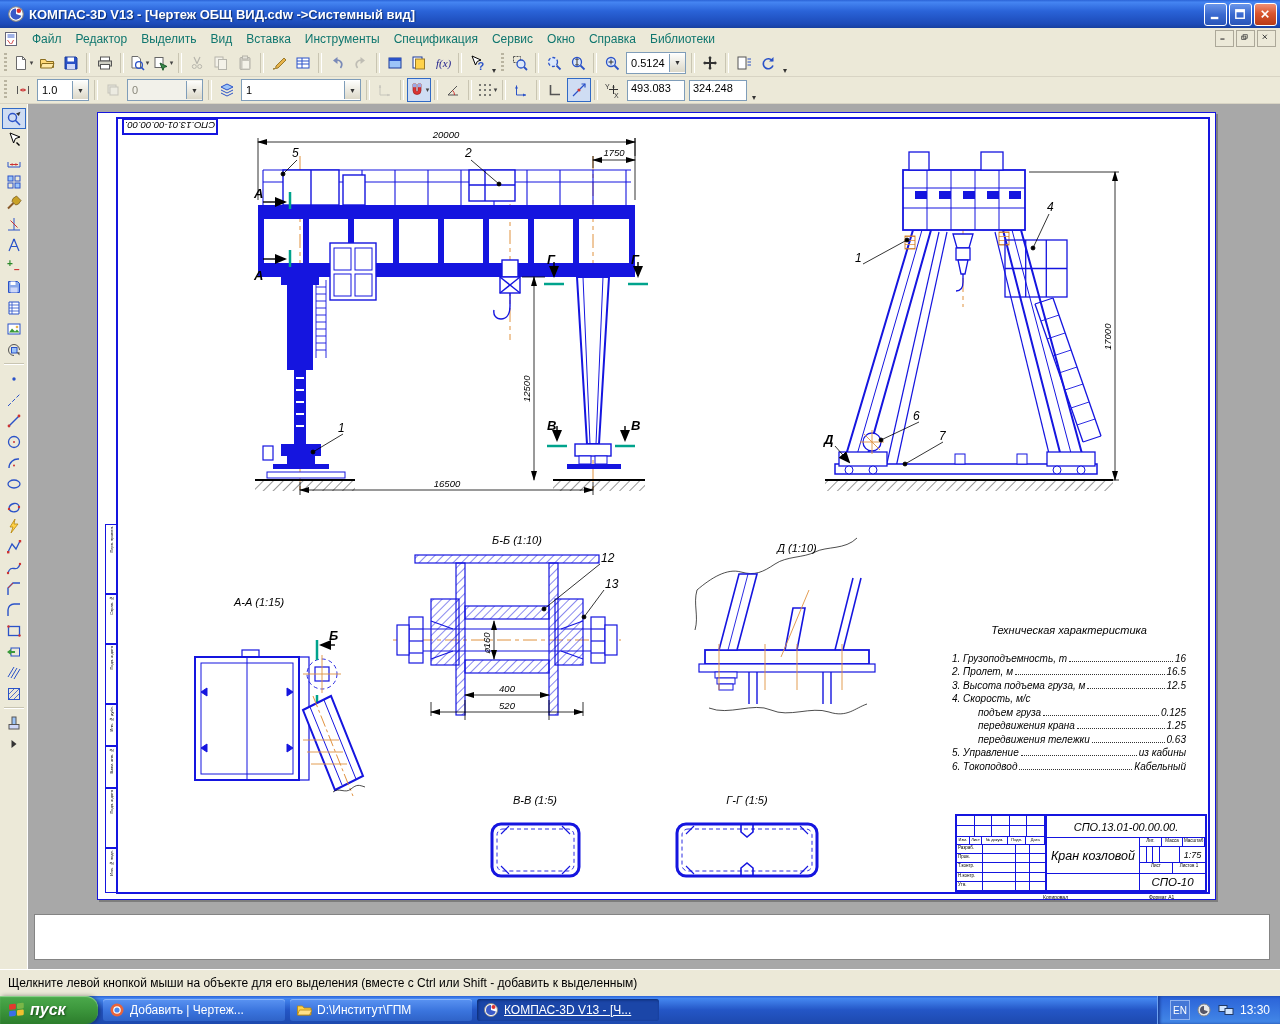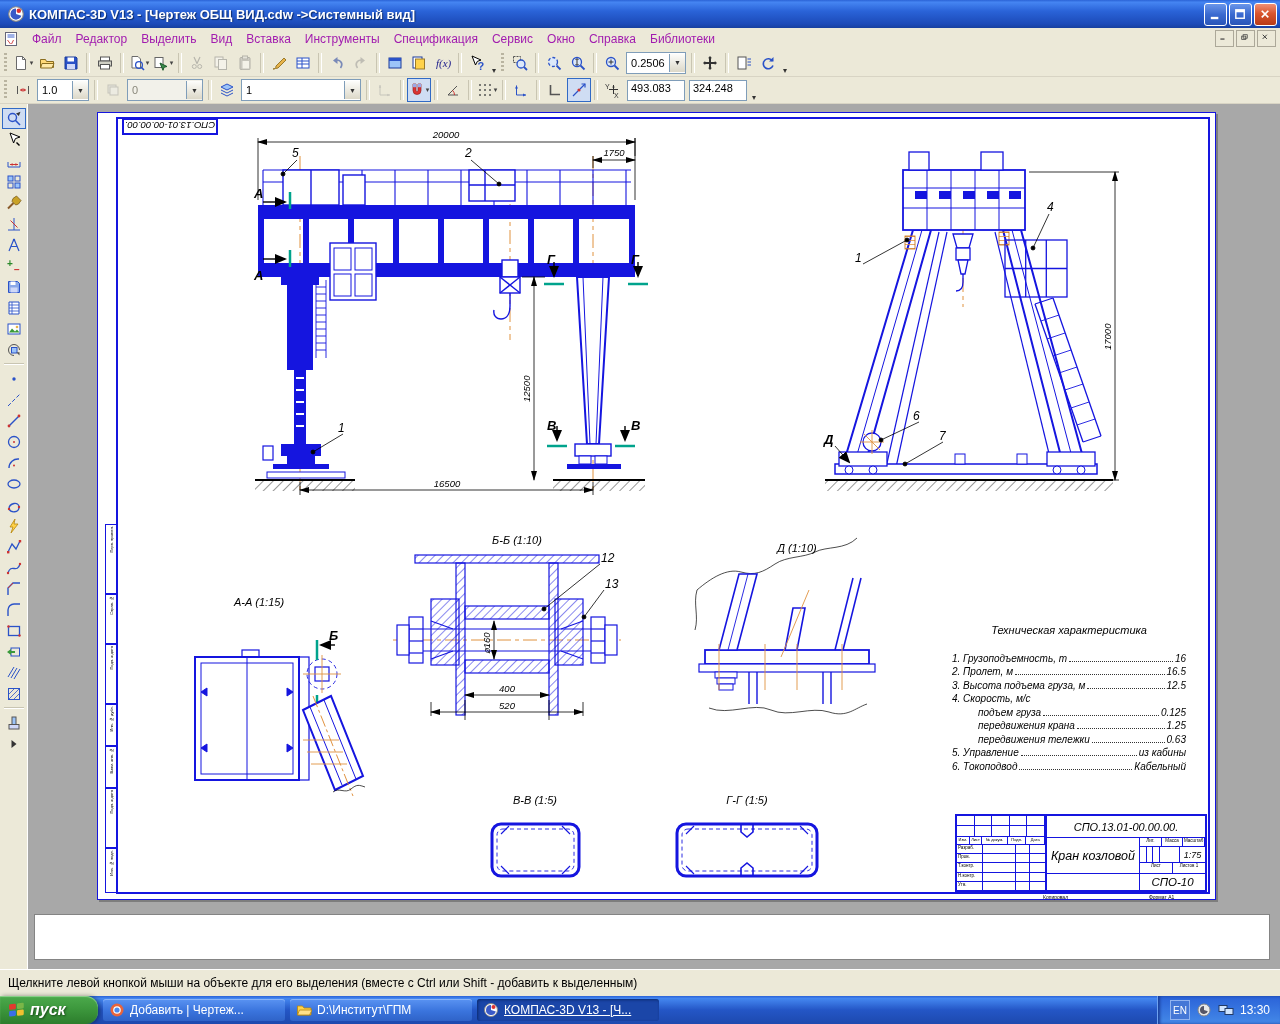--- a/index.html
+++ b/index.html
@@ -14,21 +14,21 @@
   .titlebar .ttext{color:#fff;font-weight:bold;font-size:13px;
     text-shadow:1px 1px 1px #0a2a6a;flex:1;white-space:nowrap;overflow:hidden;}
   .winbtn{width:21px;height:21px;margin-left:2px;border-radius:3px;border:1px solid #fff;
     background:linear-gradient(180deg,#6a96ea,#3a6ad0 50%,#2a55b8);display:flex;align-items:center;justify-content:center;}
   .winbtn.close{background:linear-gradient(180deg,#ef9075,#d9552e 45%,#b83a16);}
   .winbtn svg{width:15px;height:15px;}
   
   .menubar{position:absolute;left:0;top:28px;right:0;height:21px;background:#ECE9D8;
     display:flex;align-items:center;font-size:12px;border-bottom:1px solid #d8d4c4;}
   .menubar .childicon{width:16px;height:16px;margin:0 6px 0 3px;}
-  .menubar .mitem{padding:2px 7px;color:#a21caf;cursor:default;}
+  .menubar .mitem{padding:2px 7px;color:#0f766e;cursor:default;}
   .childctrl{margin-left:auto;display:flex;padding-right:4px;}
   .childctrl span{width:17px;height:15px;display:flex;align-items:center;justify-content:center;border:1px solid #aca899;background:#ECE9D8;margin-left:2px;}
   .childctrl svg{width:11px;height:11px;}
   
   .toolbar{position:absolute;left:0;right:0;background:#ECE9D8;display:flex;align-items:center;
     border-bottom:1px solid #d8d4c4;padding-left:2px;box-sizing:border-box;}
   #toolbar-main{top:49px;height:28px;}
   #toolbar-state{top:77px;height:27px;}
   .tbtn{width:24px;height:24px;border:1px solid transparent;background:transparent;padding:0;
     display:flex;align-items:center;justify-content:center;position:relative;}
@@ -398,21 +398,21 @@
     <button class="tbtn">
       <span style="width: 16px; height: 16px; display: inline-flex;">
         <svg viewBox="0 0 16 16" width="100%" height="100%">
           <circle cx="7" cy="7" r="4.5" fill="#dce8fa" stroke="#2a52c8" stroke-width="1.3"></circle>
           <path d="M4.5 7h5M7 4.5v5" stroke="#333"></path>
           <line x1="10.5" y1="10.5" x2="14.5" y2="14.5" stroke="#2a52c8" stroke-width="1.8"></line>
         </svg>
       </span>
     </button>
     <div class="combo" style="width: 58px;">
-      <span class="cval">0.2506</span>
+      <span class="cval">0.5124</span>
       <div class="cbtn">▼</div>
     </div>
     <div class="tsep"></div>
     <button class="tbtn">
       <span style="width: 16px; height: 16px; display: inline-flex;">
         <svg viewBox="0 0 16 16" width="100%" height="100%">
           <path d="M8 1l2 2.2H9v3.8h3.8V6L15 8l-2.2 2V9H9v3.8h1L8 15l-2-2.2h1V9H3.2v1L1 8l2.2-2v1H7V3.2H6z" fill="#333"></path>
         </svg>
       </span>
     </button>

